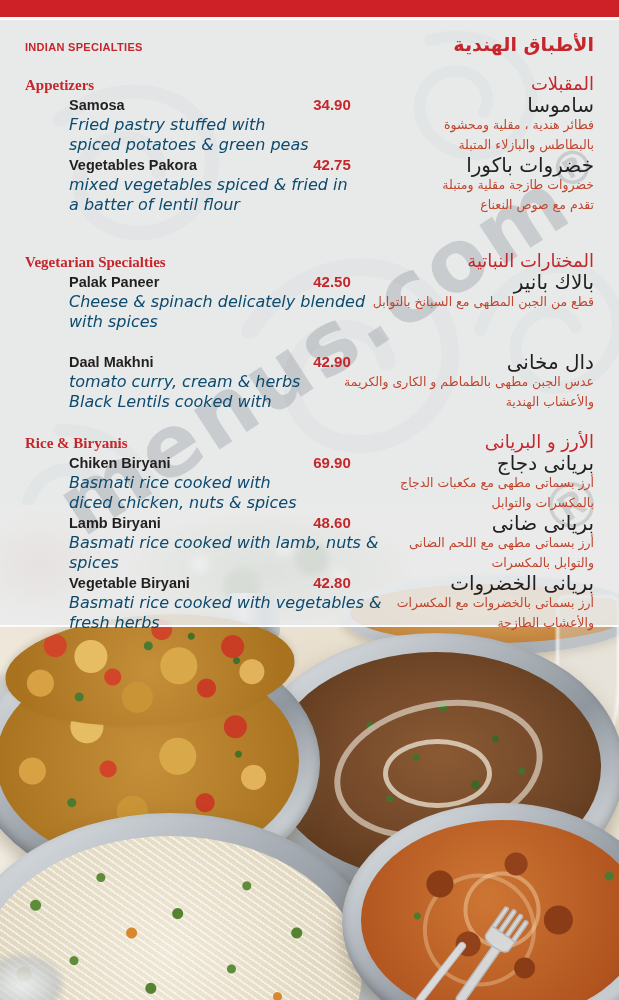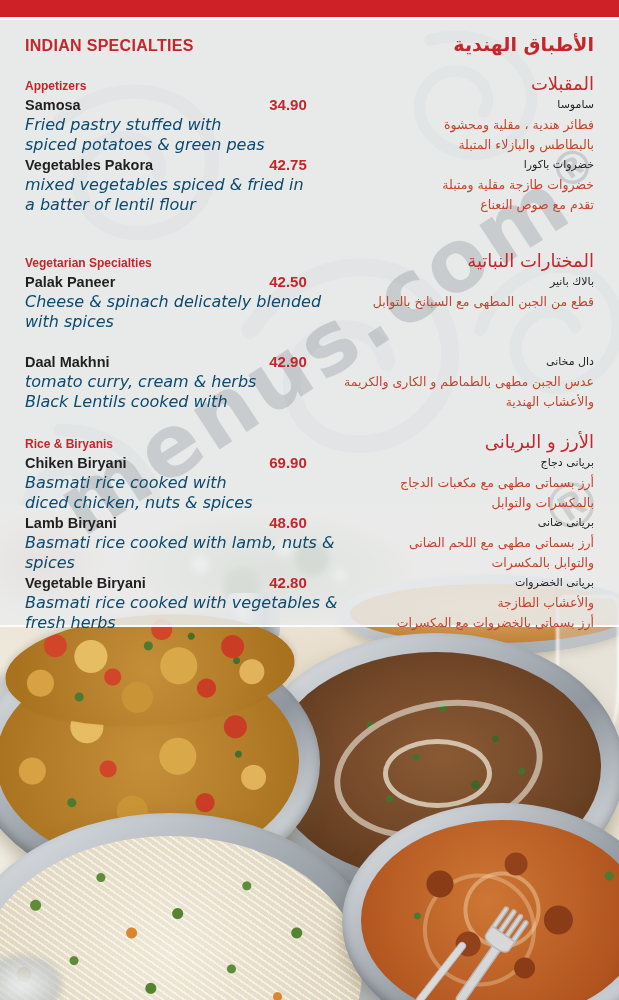--- a/index.html
+++ b/index.html
@@ -23,35 +23,35 @@
   }
   .watermark .reg{font-size:46px;vertical-align:28px;}
   .watermark2{
     position:absolute;left:548px;top:468px;z-index:6;
     font-size:64px;font-weight:bold;color:rgba(128,136,141,.28);
     transform:rotate(-33deg);pointer-events:none;
   }
   
   .menu-content{position:absolute;left:25px;top:17px;width:569px;z-index:10;}
   .title-row{display:flex;justify-content:space-between;align-items:baseline;margin-top:16px;height:24px;}
-  .title-en{font-size:16px;font-weight:bold;color:#c5262c;letter-spacing:.3px;}
+  .title-en{font-size:11px;font-weight:bold;color:#c5262c;letter-spacing:.3px;}
   .title-ar{font-size:19px;font-weight:bold;color:#c5262c;direction:rtl;font-family:"DejaVu Sans",sans-serif;}
   .section-header{display:flex;justify-content:space-between;align-items:baseline;height:22px;}
-  .sec-en{font-size:12px;font-weight:bold;color:#c5262c;}
+  .sec-en{font-size:15px;font-weight:bold;color:#c5262c;font-family:Liberation Serif, serif;}
   .sec-ar{font-size:18px;font-weight:normal;color:#c5262c;direction:rtl;font-family:"DejaVu Sans",sans-serif;}
   .mt-appetizers{margin-top:16px;}
   .mt-veg{margin-top:35px;}
   .mt-rice{margin-top:19px;}
-  .item{position:relative;}
+  .item{position:relative;margin-left:44px;}
   .item .en-name{font-size:14.5px;font-weight:bold;color:#221f20;line-height:20px;}
   .item .en-desc{font-size:16px;font-style:italic;color:#0c4a6e;line-height:20px;font-family:"DejaVu Sans",sans-serif;}
   .item .price{position:absolute;left:213px;top:0;width:100px;text-align:center;
     font-size:15px;font-weight:bold;color:#c5262c;line-height:20px;}
   .item .ar-block{position:absolute;right:0;top:0;text-align:right;direction:rtl;font-family:"DejaVu Sans",sans-serif;}
-  .item .ar-name{font-size:11px;color:#221f20;line-height:20px;}
+  .item .ar-name{font-size:20px;color:#221f20;line-height:20px;}
   .item .ar-desc{font-size:12.5px;color:#c2452e;line-height:20px;}
   .gap20{height:20px;}
   
   .photo{position:absolute;left:0;top:505px;width:619px;height:495px;z-index:2;
     background:linear-gradient(200deg,#ece4d6 0%,#eae1d0 30%,#f1ece1 65%,#f6f3ec 100%);}
   .photo-shade{position:absolute;left:80px;top:120px;width:460px;height:330px;border-radius:50%;
     background:radial-gradient(ellipse at center,rgba(120,92,52,.22),transparent 70%);}
   .greenery{position:absolute;left:130px;top:10px;width:280px;height:110px;border-radius:50%;filter:blur(3px);
     background:
       radial-gradient(circle at 25% 45%,rgba(255,255,255,.9) 0 9px,transparent 10px),
@@ -319,19 +319,19 @@
       </div>
     </div>
 
     <div class="item">
       <div class="en-name">Vegetable Biryani</div>
       <div class="en-desc">Basmati rice cooked with vegetables &amp;</div>
       <div class="en-desc">fresh herbs</div>
       <div class="price">42.80</div>
       <div class="ar-block">
         <div class="ar-name">بريانى الخضروات</div>
+        <div class="ar-desc">أرز بسماتى بالخضروات مع المكسرات</div>
         <div class="ar-desc">والأعشاب الطازجة</div>
-        <div class="ar-desc">أرز بسماتى بالخضروات مع المكسرات</div>
       </div>
     </div>
 
   </div>
 </div>
 
 </body></html>

